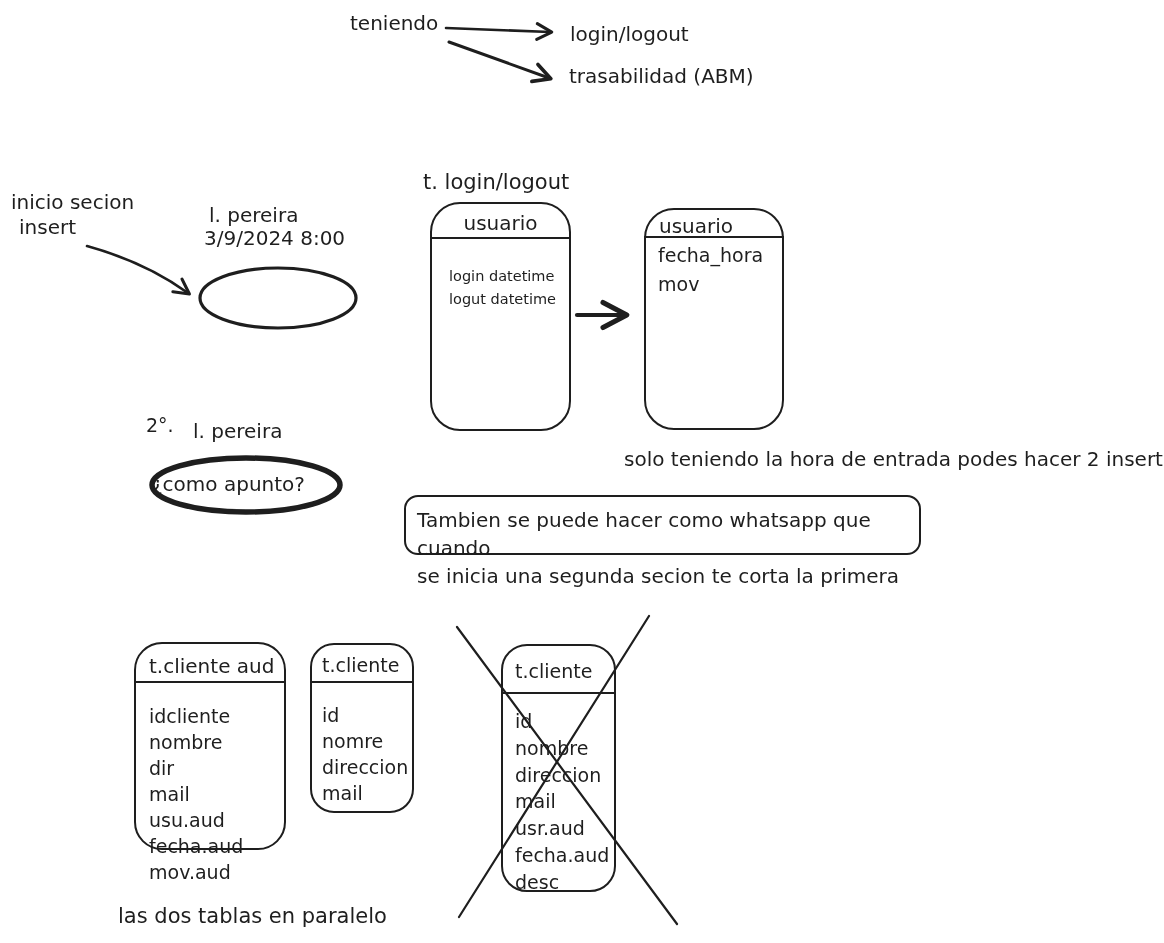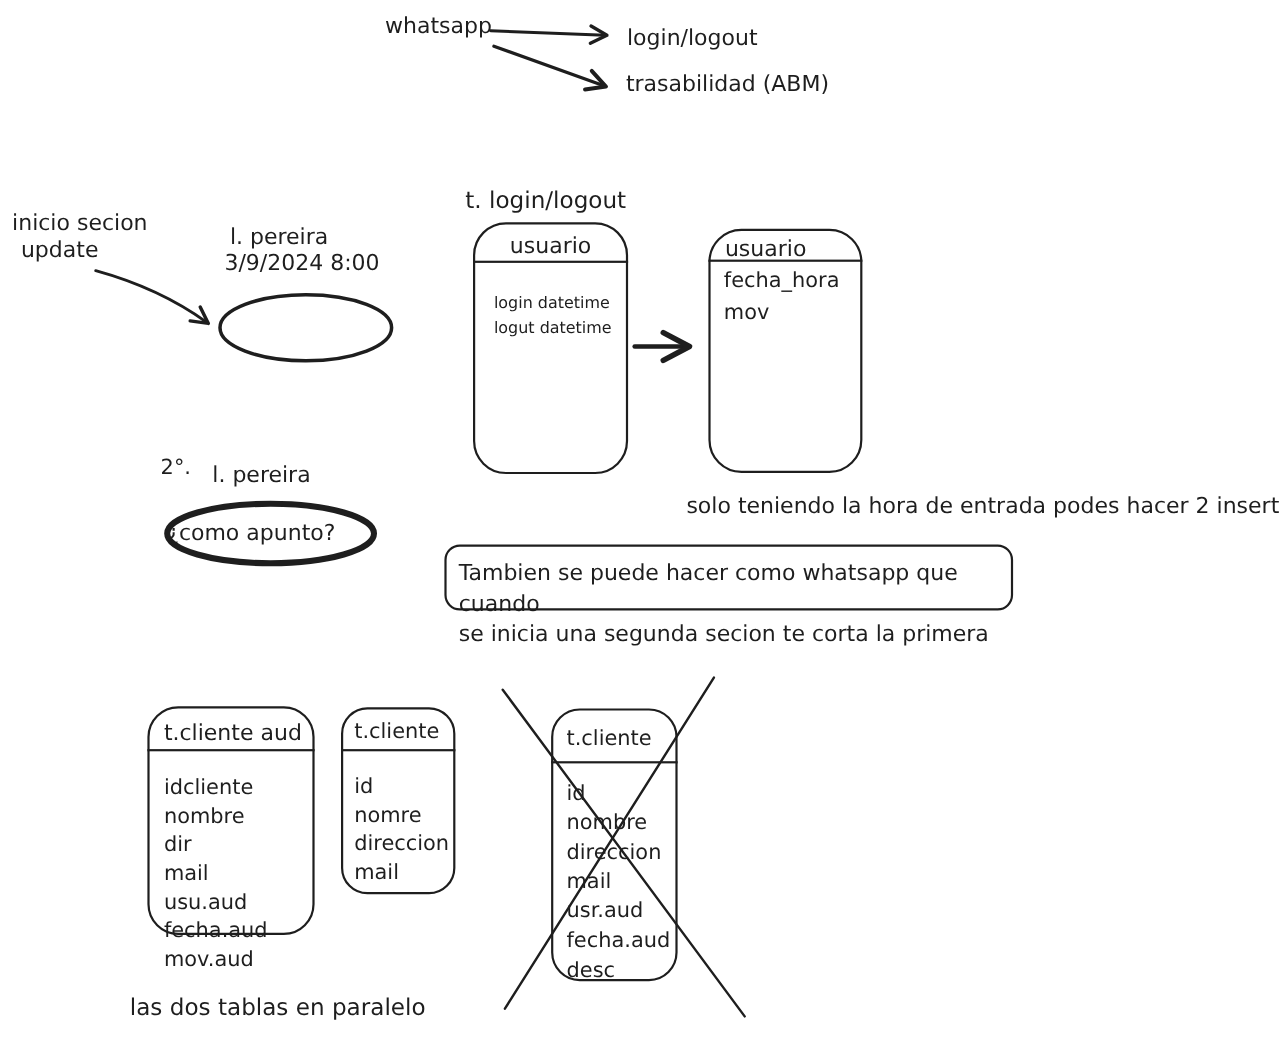--- a/index.html
+++ b/index.html
@@ -61,26 +61,26 @@
     <ellipse cx="278" cy="298" rx="78" ry="30" fill="none" stroke="#1e1e1e" stroke-width="3.2"></ellipse>
 
     <path d="M577,315 L624,315" fill="none" stroke="#1e1e1e" stroke-width="4.2" stroke-linecap="round" marker-end="url(#ah)"></path>
 
     <ellipse cx="246" cy="485" rx="94" ry="27" fill="none" stroke="#1e1e1e" stroke-width="5.5"></ellipse>
 
     <line x1="457" y1="627" x2="677" y2="924" stroke="#1e1e1e" stroke-width="2.2" stroke-linecap="round"></line>
     <line x1="649" y1="616" x2="459" y2="917" stroke="#1e1e1e" stroke-width="2.2" stroke-linecap="round"></line>
   </svg>
 
-  <div class="txt fs20" style="left:350px;top:11px;">whatsapp</div>
+  <div class="txt fs20" style="left:350px;top:11px;">teniendo</div>
   <div class="txt fs20" style="left:570px;top:22px;">login/logout</div>
   <div class="txt fs20" style="left:569px;top:64px;">trasabilidad (ABM)</div>
 
   <div class="txt fs20" style="left:11px;top:190px;">inicio secion</div>
-  <div class="txt fs20" style="left:19px;top:215px;">update</div>
+  <div class="txt fs20" style="left:19px;top:215px;">insert</div>
   <div class="txt fs20" style="left:209px;top:203px;">l. pereira</div>
   <div class="txt fs20" style="left:204px;top:226px;">3/9/2024 8:00</div>
 
   <div class="txt fs21" style="left:423px;top:169px;">t. login/logout</div>
 
   <div class="tbl t-usul" style="left:430px;top:202px;width:141px;height:229px;">
     <div class="tbl-h">usuario</div>
     <div class="tbl-div"></div>
     <div class="tbl-f">
         <div>login datetime</div>

